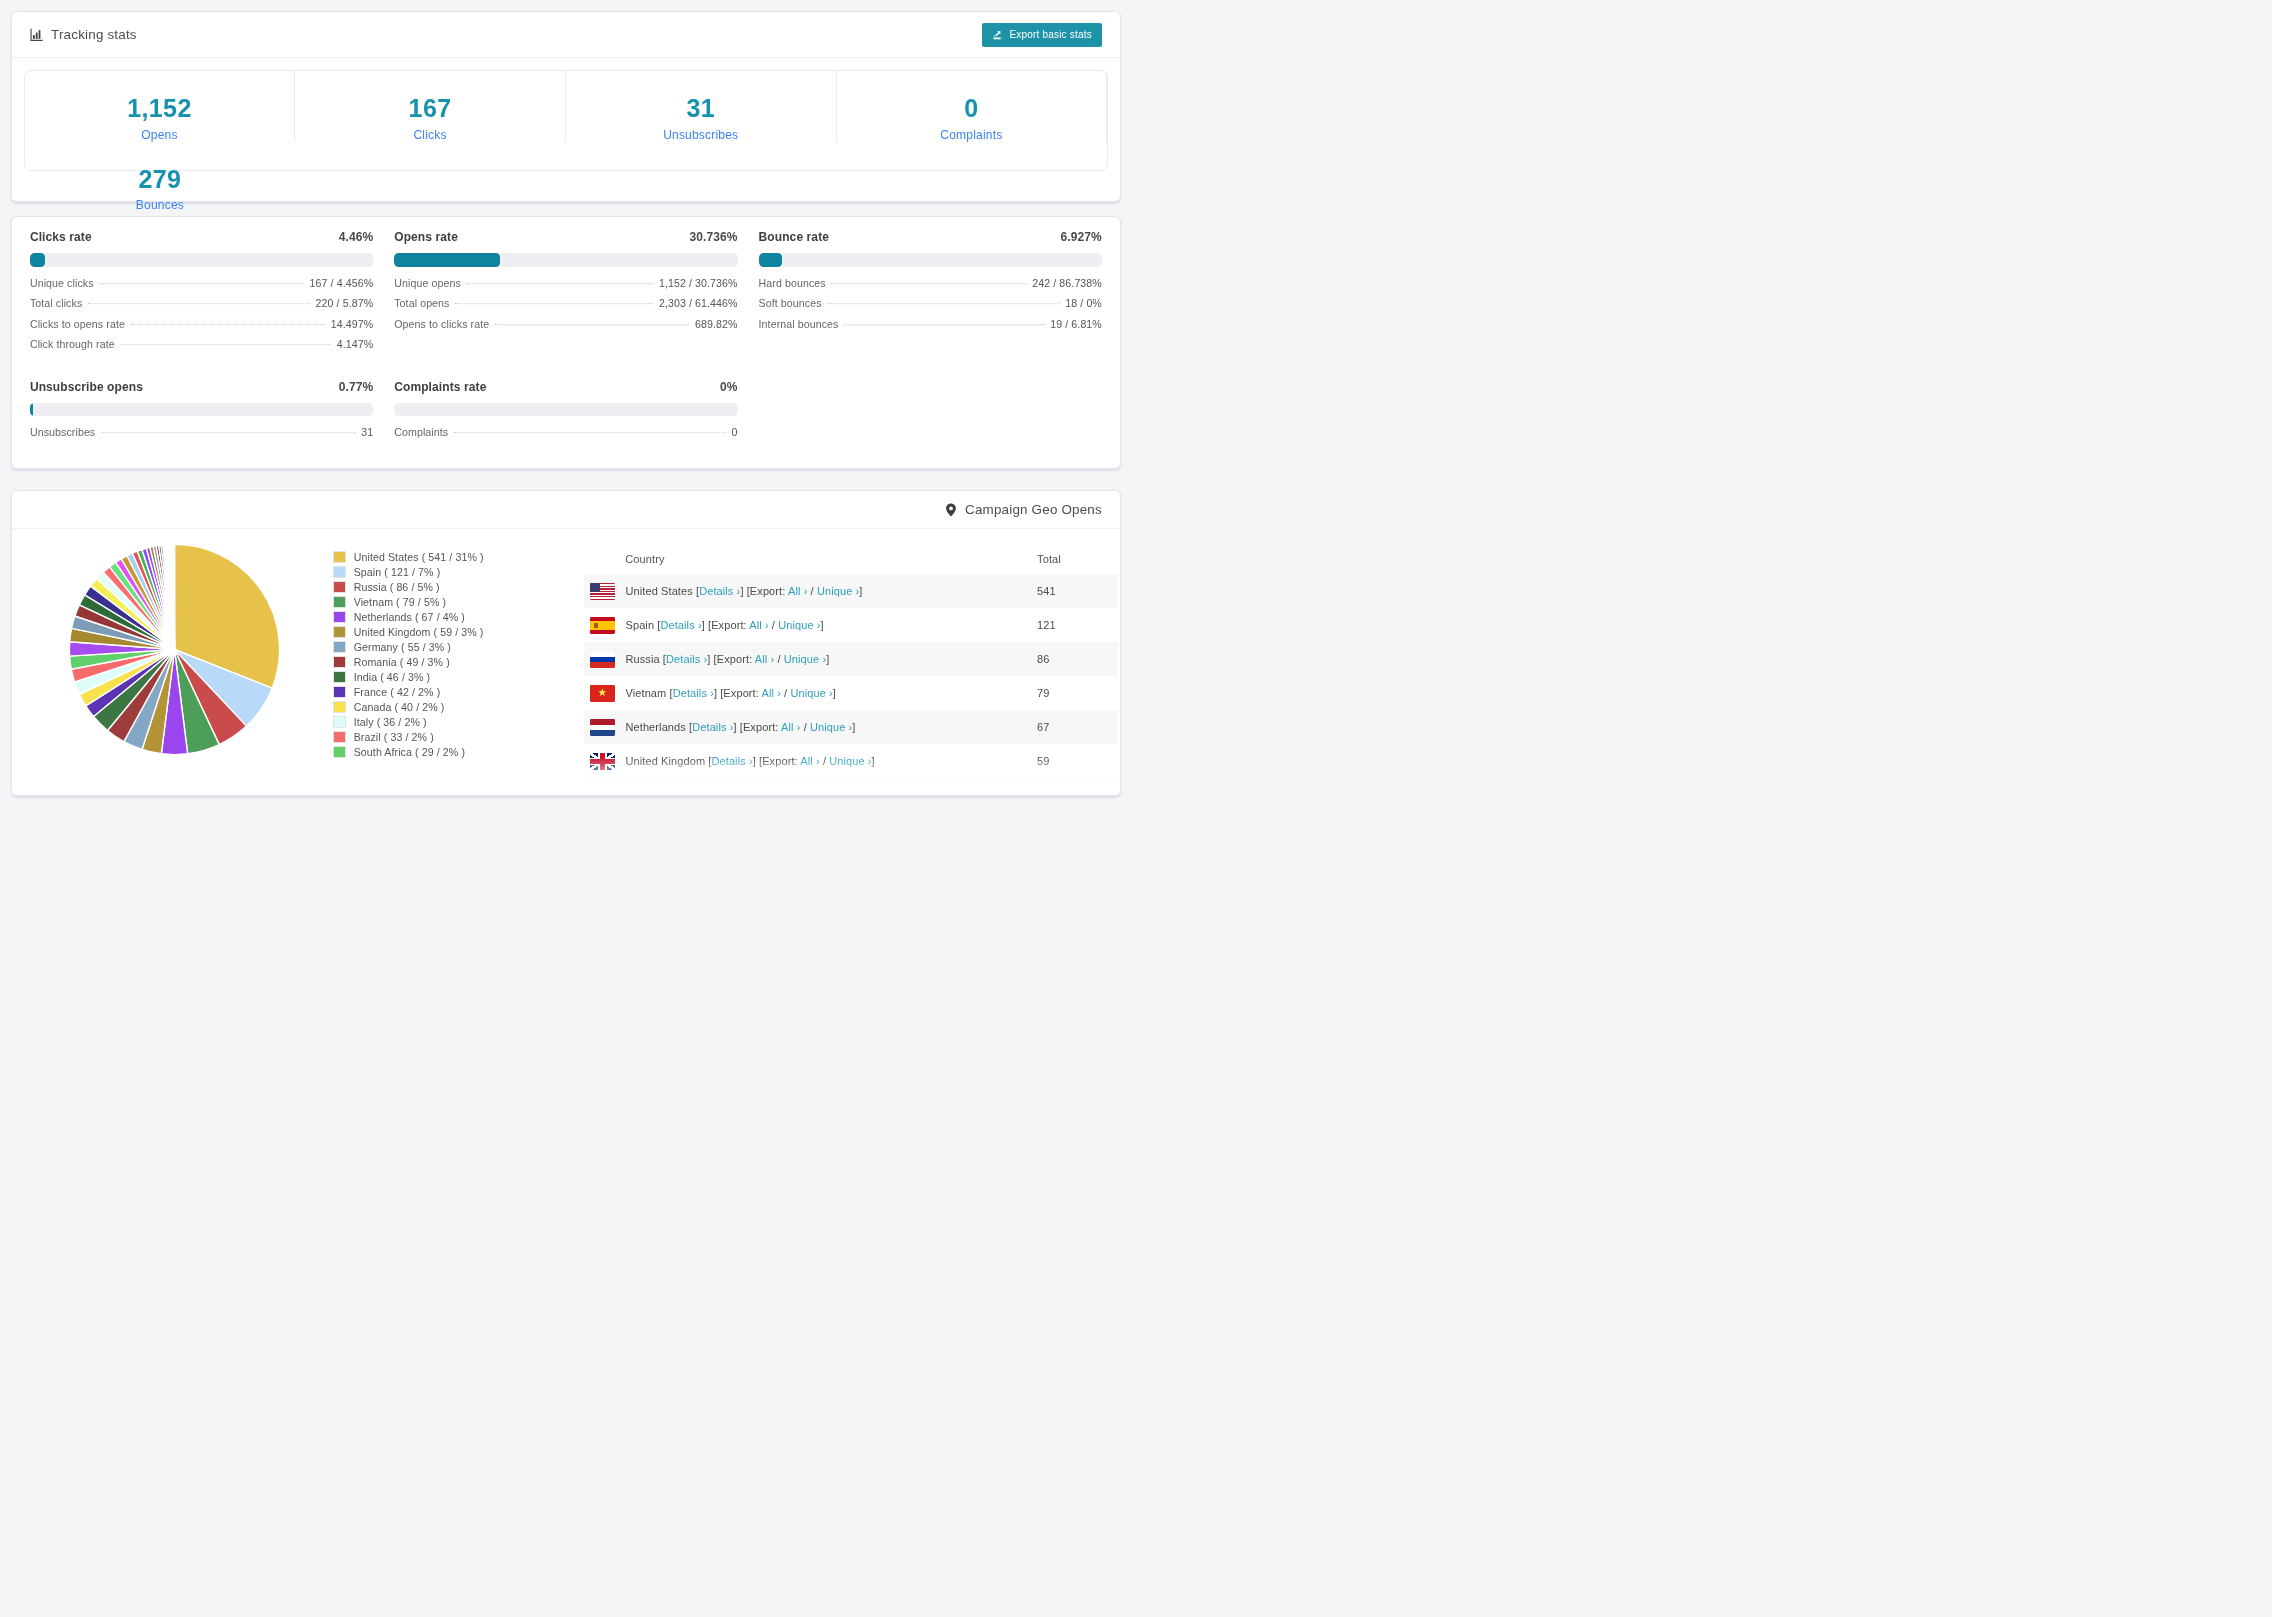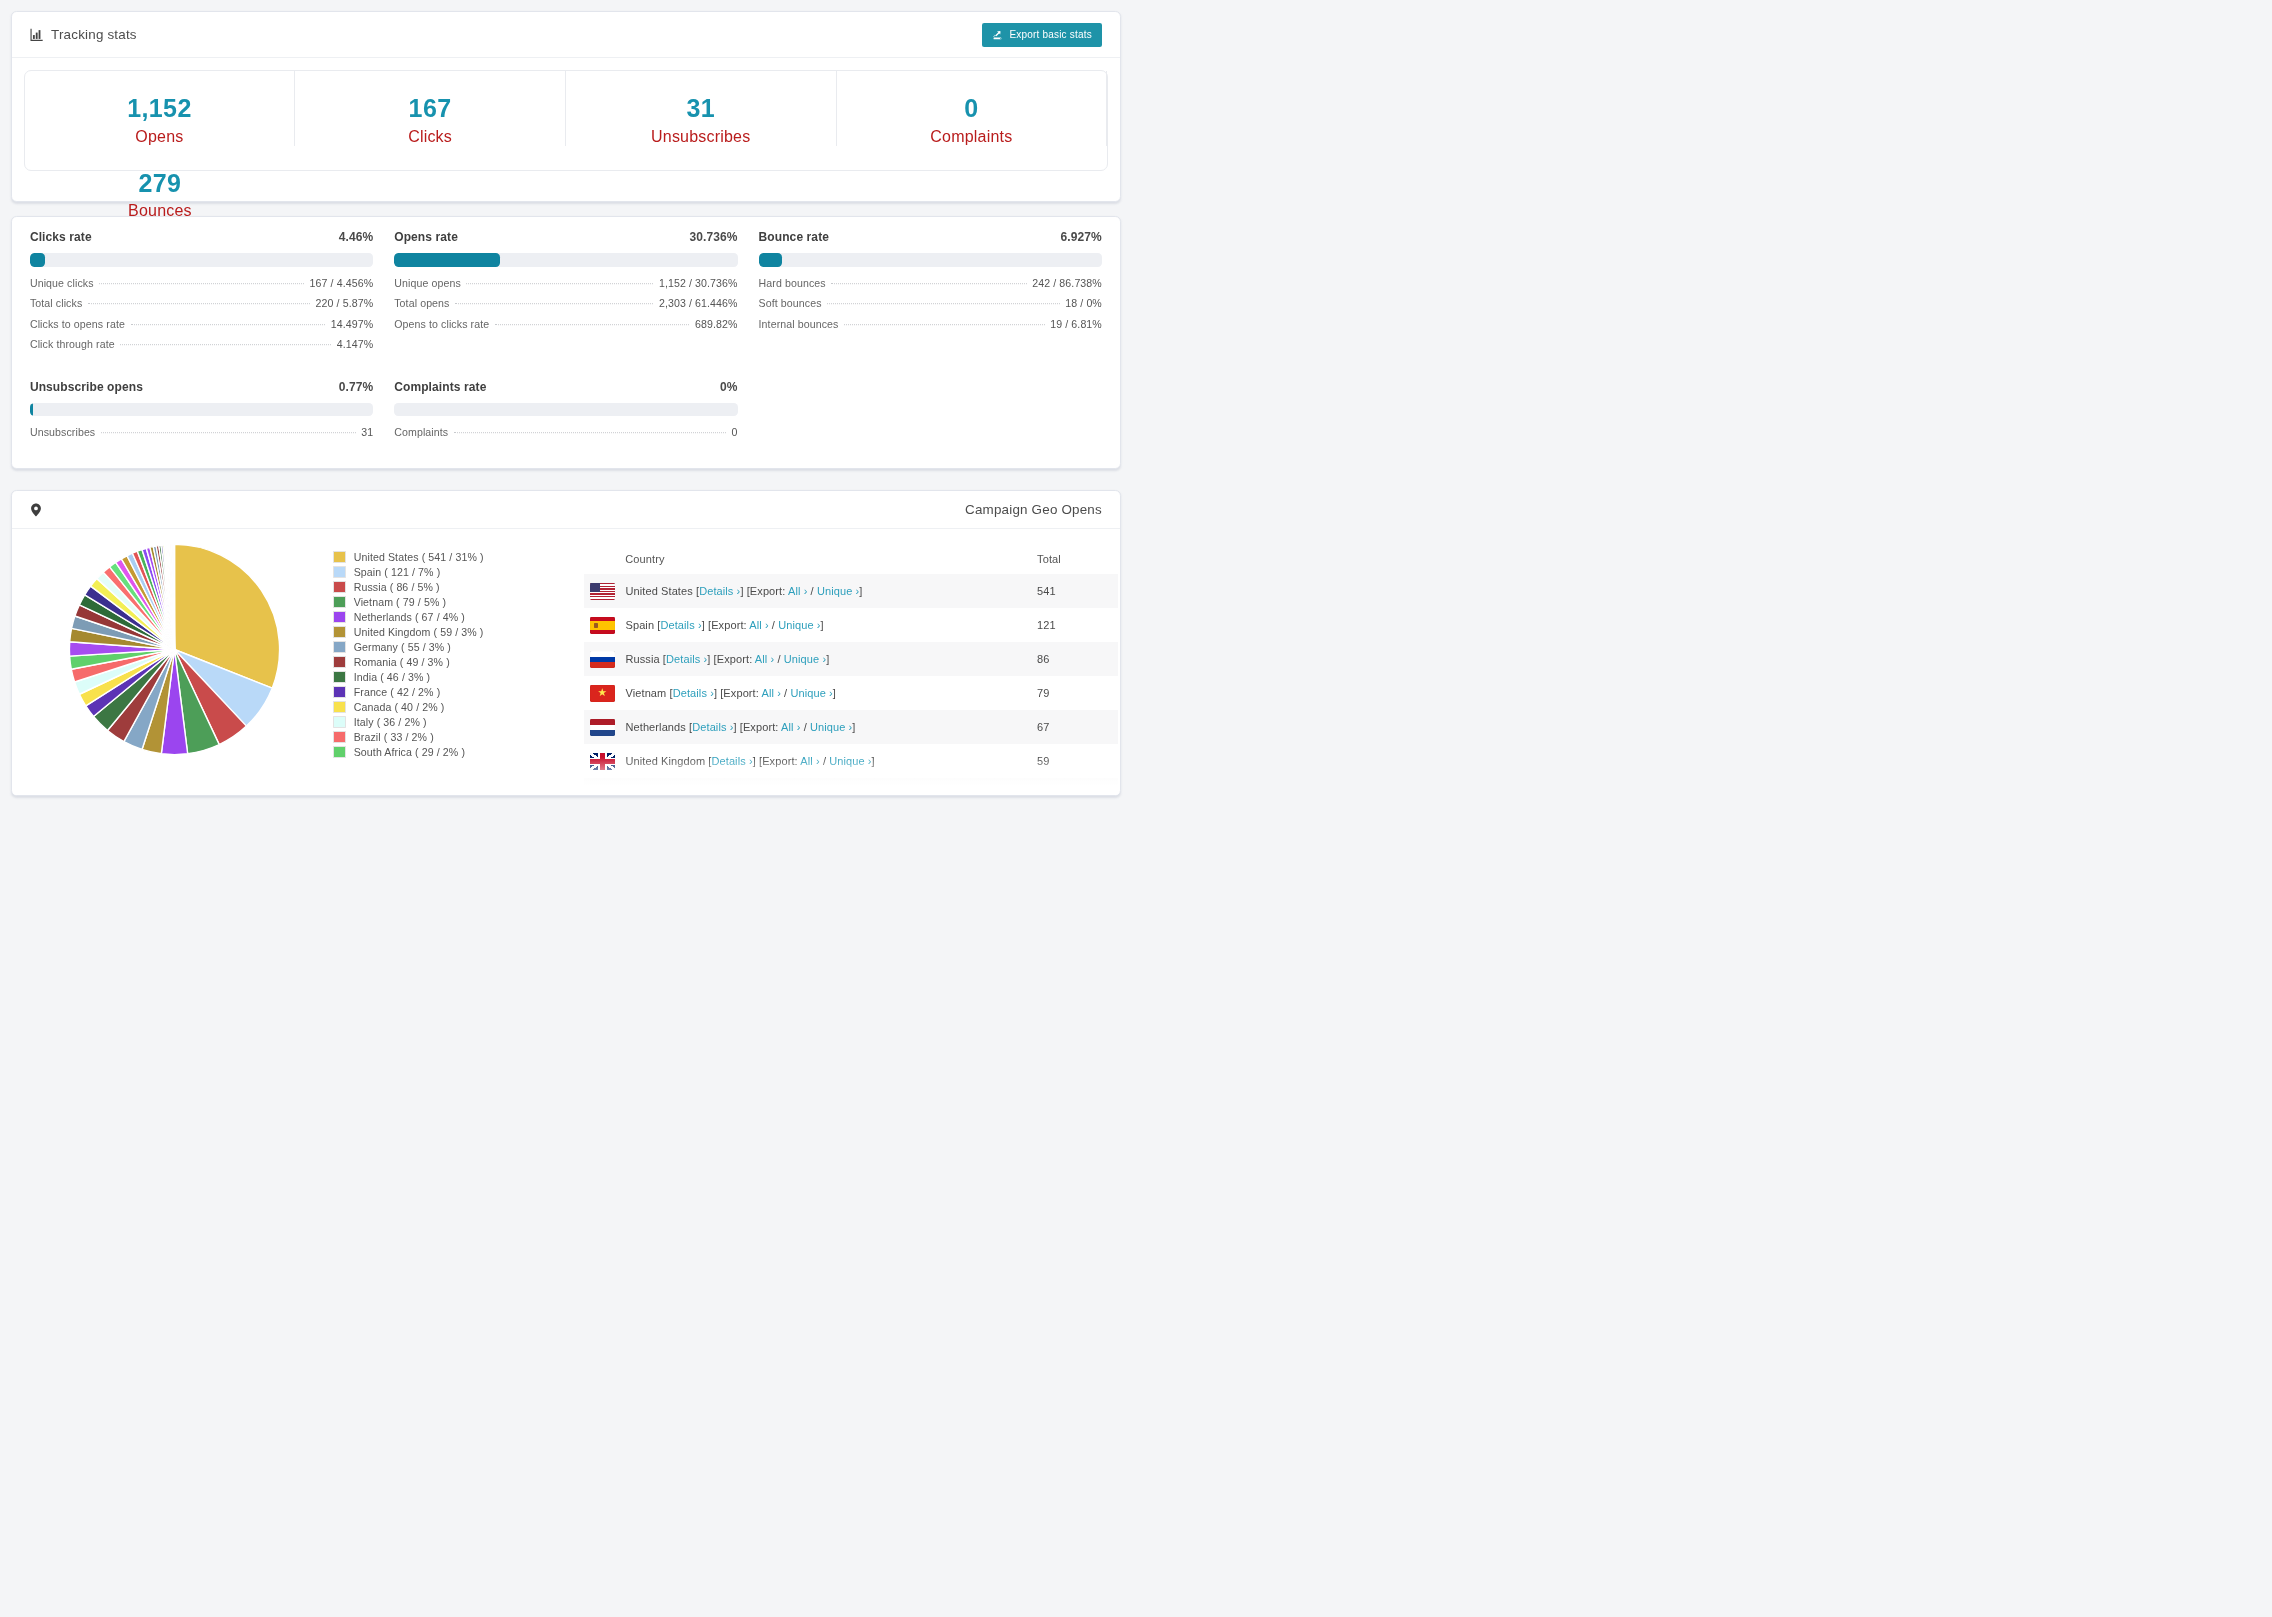--- a/index.html
+++ b/index.html
@@ -29,37 +29,37 @@
     background:#1e93a8;color:#fff;font-size:10px;letter-spacing:0.2px;
     padding:6.4px 10px;border-radius:2.1px;font-family:inherit;
   }
   .summary-box{
     margin:12px 11.3px 0;height:99px;border:0.7px solid #e9ebef;border-radius:7px;
     display:grid;grid-template-columns:repeat(4,1fr);
   }
   .sum-cell{display:flex;flex-direction:column;align-items:center;padding-top:23px;border-right:0.7px solid #e9ebef;}
   .sum-cell:last-child{border-right:none;}
   .sum-num{font-size:25px;font-weight:700;color:#1792ae;letter-spacing:0.4px;line-height:28px;}
-  .sum-lbl{font-size:16px;color:#b91c1c;margin-top:5.6px;letter-spacing:0.2px;}
+  .sum-lbl{font-size:12px;color:#3b82f6;margin-top:5.6px;letter-spacing:0.2px;}
   
   #card-rates{height:253px;margin-bottom:21px;padding:12.7px 17.6px 0;overflow:hidden;}
   .rates-grid{display:grid;grid-template-columns:repeat(3,1fr);column-gap:34px;row-gap:22.6px;gap:21px;}
   .rate-head{display:flex;justify-content:space-between;align-items:baseline;}
   .rate-title{font-size:12px;font-weight:700;color:#3f3f3f;letter-spacing:0.1px;}
   .rate-value{font-size:12px;font-weight:700;color:#4a4a4a;letter-spacing:0.1px;}
   .rate-bar{margin-top:9.2px;height:13.4px;background:#edeff3;border-radius:4.2px;overflow:hidden;}
   .rate-fill{height:100%;background:#0f84a0;border-radius:4.2px;}
   .rate-rows{margin-top:10px;}
   .stat-row{display:flex;align-items:baseline;height:20.5px;font-size:10.6px;color:#666;letter-spacing:0.1px;}
   .stat-label{white-space:nowrap;}
   .leader{flex:1;border-bottom:0.7px dotted #c7c9cd;margin:0 5.6px;transform:translateY(-2.8px);}
   .stat-value{white-space:nowrap;color:#555;}
   
   #card-geo{height:306px;position:relative;overflow:hidden;}
-  #card-geo .card-header{height:37px;justify-content:space-between;gap:8px;}
+  #card-geo .card-header{height:37px;justify-content:flex-end;gap:8px;}
   .geo-body{position:relative;height:268px;}
   .pie-wrap{position:absolute;left:56px;top:14px;width:213px;height:213px;}
   .legend{position:absolute;left:321px;top:20px;list-style:none;margin:0;padding:0;}
   .legend li{display:flex;align-items:center;height:15px;font-size:10.6px;color:#555;letter-spacing:0.1px;}
   .swatch{width:10.6px;height:10.6px;border:1.4px solid #e3e3e3;border-radius:0.7px;margin-right:7.8px;flex:none;}
   .geo-table{position:absolute;left:572px;right:1.4px;top:14px;}
   .thead{display:flex;align-items:center;height:31px;font-size:11px;color:#555;letter-spacing:0.1px;}
   .th-country{flex:1;padding-left:41px;}
   .th-total{width:81px;}
   .trow{display:flex;align-items:center;height:34px;padding-left:5.6px;font-size:11px;color:#4b4b4b;letter-spacing:0.1px;}

